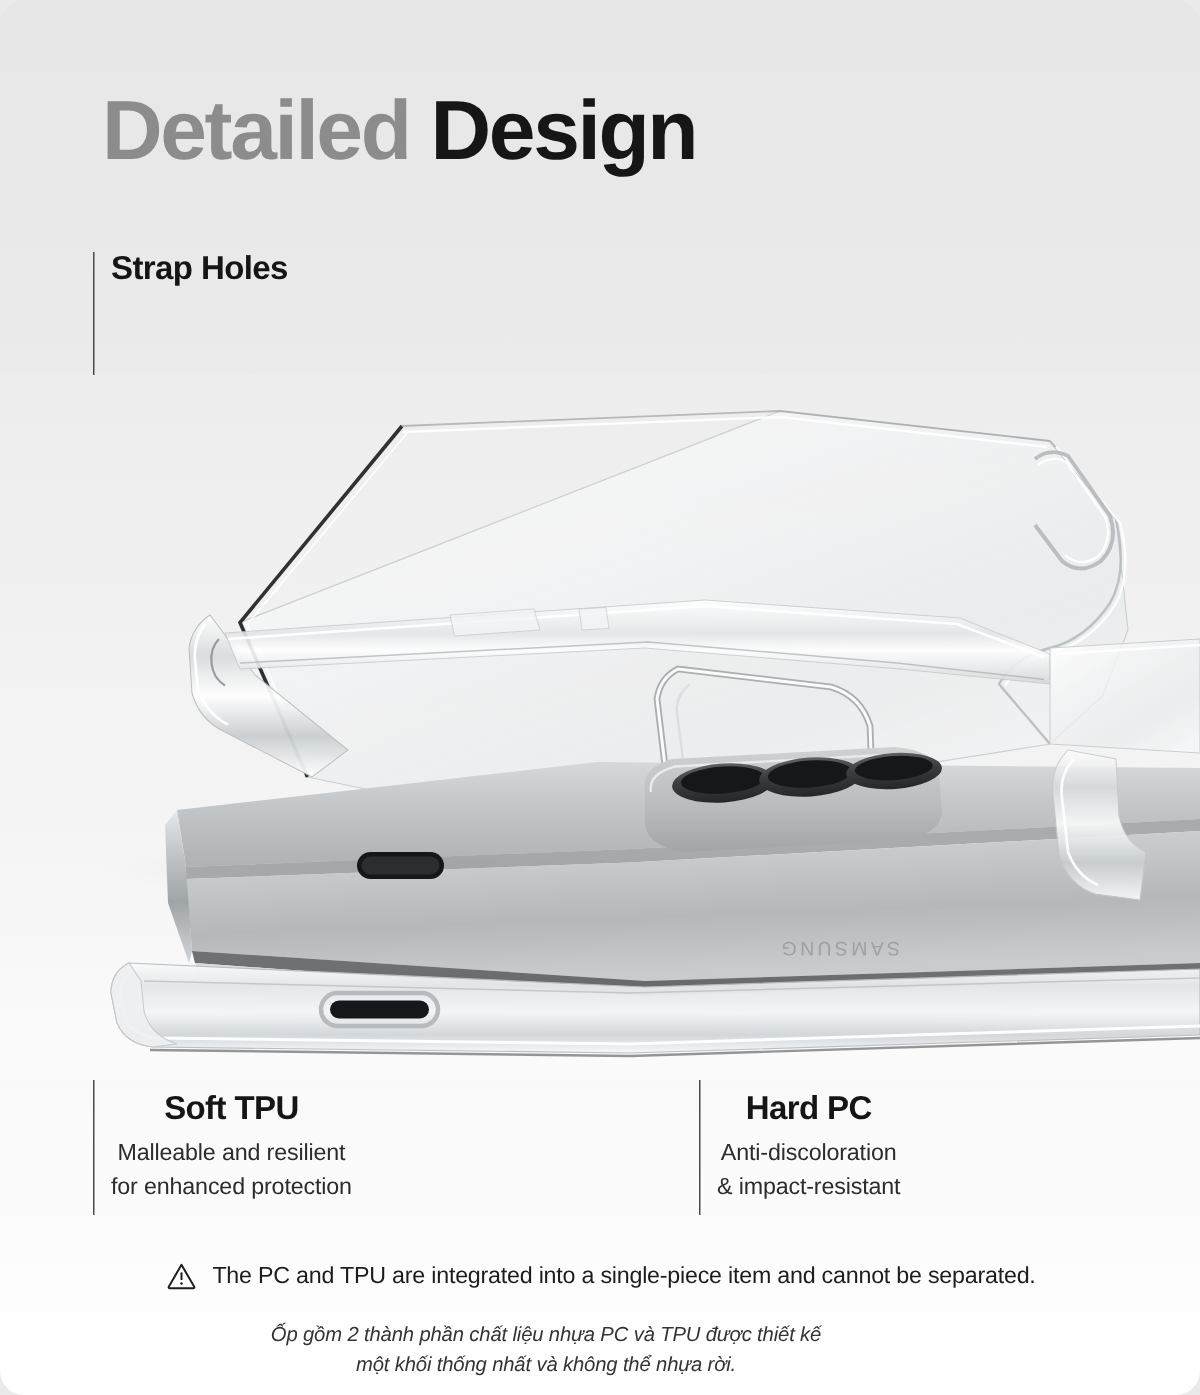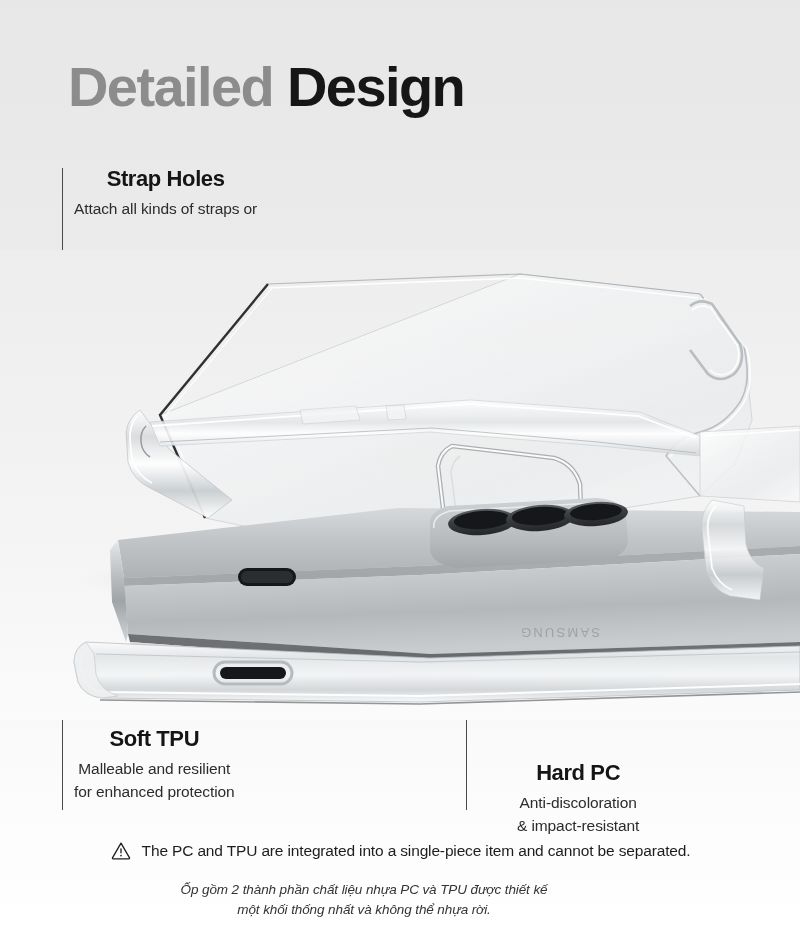--- a/index.html
+++ b/index.html
@@ -6,20 +6,21 @@
   body{
     width:800px;height:930px;
     font-family:"Liberation Sans","DejaVu Sans",sans-serif;
     background:#eaeaea;
     overflow:hidden;
   }
   #page{
     position:relative;width:800px;height:930px;
     background:linear-gradient(180deg,#e7e7e7 0%,#eaeaea 22%,#ededed 45%,#f2f2f2 62%,#fafafa 80%,#fdfdfd 92%,#ffffff 100%);
     overflow:hidden;
+    border-radius:16px;
   }
 
   
   #title{
     position:absolute;left:68px;top:58px;
     font-size:56px;font-weight:bold;letter-spacing:-1.6px;
     line-height:1.05;white-space:nowrap;
   }
   #title .t-grey{color:#8c8c8c;}
   #title .t-dark{color:#161616;}
@@ -31,21 +32,21 @@
     letter-spacing:-0.4px;margin:0 0 7px 0;line-height:1.15;
   }
   .callout .c-desc{
     font-size:15.5px;color:#2c2c2c;line-height:1.45;
     letter-spacing:-0.1px;
   }
   .callout .c-desc div{white-space:nowrap;}
 
   #callout-strap{left:74px;top:166px;}
   #callout-tpu{left:74px;top:726px;}
-  #callout-pc{left:478px;top:760px;margin-left:39px;}
+  #callout-pc{left:478px;top:726px;}
 
   
   .line{position:absolute;background:#4a4a4a;}
   .vline{width:1px;}
   .hline{height:1px;}
 
   #lead-strap-v{left:62px;top:168px;height:245px;}
   #lead-strap-h{left:62px;top:412px;width:82px;}
 
   #lead-tpu-h{left:62px;top:467px;width:114px;}
@@ -253,21 +254,20 @@
       <g>
         <path d="M712,250 Q700,262 702,280 L706,320 Q712,340 730,346 L760,350 L764,318 Q750,312 746,294 L744,256 Z" fill="url(#gClearRail)" opacity="0.85" stroke="#c3c8cb" stroke-width="0.7"></path>
         <path d="M716,256 Q706,266 708,282 L712,318 Q718,334 732,340" fill="none" stroke="#ffffff" stroke-width="1.8" opacity="0.9"></path>
       </g>
     </svg>
   </div>
 
   <div class="callout" id="callout-strap">
     <div class="c-title">Strap Holes</div>
     <div class="c-desc">
-      <div>Attach all kinds of straps or</div>
     </div>
   </div>
 
   <div class="callout" id="callout-tpu">
     <div class="c-title">Soft TPU</div>
     <div class="c-desc">
       <div>Malleable and resilient</div>
       <div>for enhanced protection</div>
     </div>
   </div>

